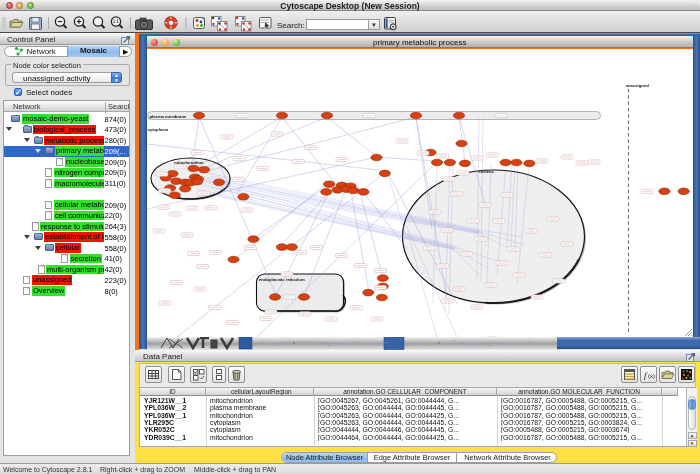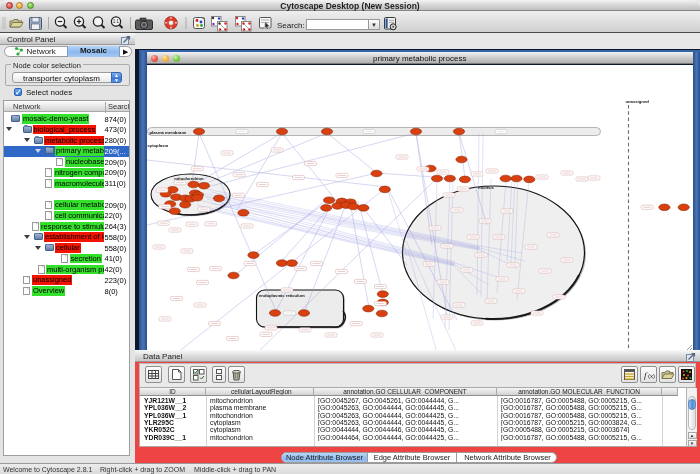--- a/index.html
+++ b/index.html
@@ -57,35 +57,35 @@
 .lgreen { background:#35e02c; }
 .lred { background:#f21300; }
 .arr { position:absolute; top:3px; width:0; height:0; border-left:3.2px solid transparent; border-right:3.2px solid transparent; border-top:4.5px solid #3c3c3c; }
 .fold { position:absolute; top:1.5px; width:9px; height:7px; background:linear-gradient(#9db4d2,#6380a8); border:0.5px solid #44608a; border-radius:1px; }
 .fold:before { content:""; position:absolute; left:0px; top:-1.5px; width:4px; height:1.5px; background:#6380a8; border-radius:1px 1px 0 0;}
 .file { position:absolute; top:1px; width:7px; height:8.5px; background:#fff; border:0.5px solid #9a9a9a; }
 .file:before { content:""; position:absolute; right:0; top:0; border-left:2.5px solid #d3d3d3; border-bottom:2.5px solid transparent; }
 .selrow { background:#3068c8; }
 
 
-#desktop { left:135px; top:33px; width:565px; height:317px; background:#0f172a; overflow:hidden;margin-top:16px;}
+#desktop { left:135px; top:33px; width:565px; height:317px; background:#f97316; overflow:hidden;}
 #behind { position:absolute; left:4px; top:303px; width:561px; height:14px; background:linear-gradient(#ffffff,#9f9f9f 55%,#e8e8e8); }
 #frame { position:absolute; left:4px; top:0.5px; width:561px; height:315px; }
 #frame .bL { position:absolute; left:0; top:0; width:7.5px; height:315px; background:linear-gradient(90deg,#27508f,#4a74b4 50%,#27508f); }
 #frame .bR { position:absolute; right:0; top:0; width:7px; height:315px; background:linear-gradient(90deg,#27508f,#4a74b4 50%,#27508f); }
 #frame .bT { position:absolute; left:0; top:0; width:561px; height:2.5px; background:#3465a8; }
 #frame .bB { position:absolute; left:418px; top:303.5px; width:143px; height:11.5px; background:linear-gradient(#8ba6cc,#3c68ac 30%,#3c68ac 75%,#25487e); }
 #ftitle { position:absolute; left:7.5px; top:2.5px; width:546.5px; height:12px;
   background:linear-gradient(#f2f2f2,#cacaca 55%,#b0b0b0); border-bottom:1px solid #7c7c7c;}
 #ftitle .title { width:100%; text-align:center; font-size:8px; color:#111; top:1.5px; position:absolute;}
 .flight { width:7px; height:7px; border-radius:50%; top:2.5px; position:absolute; }
 #canvas { position:absolute; left:7.5px; top:15px; width:546.5px; height:288.5px; background:#fff; }
 
 
-#dpanel { left:135px; top:350px; width:565px; height:113px; background:#ef4444; }
+#dpanel { left:135px; top:350px; width:565px; height:113px; background:#fde047; }
 #dphead { position:absolute; left:0; top:0; width:565px; height:12px;
   background:linear-gradient(#fafafa,#d8d8d8 60%,#c6c6c6); border-bottom:1px solid #9a9a9a;}
 #dphead span { font-size:8px; color:#222; position:absolute; left:8px; top:1.5px;}
 #dtool { position:absolute; left:4px; top:13px; width:557px; height:24px; background:#e9e9e9; border:1px solid #bbb; border-bottom:none;}
 .dbtn { position:absolute; top:2px; width:17px; height:17px; background:linear-gradient(#fdfdfd,#e3e3e3); border:1px solid #8f8f8f; border-radius:2px;}
 #dtable { position:absolute; left:4px; top:37px; width:557px; height:60px; background:#fff; border:1px solid #aaa; }
 .dhead { position:absolute; top:0; height:8px; background:linear-gradient(#f5f5f5,#dfdfdf 65%,#d2d2d2); border-right:1px solid #a8a8a8; border-bottom:1px solid #8f8f8f; font-size:6.5px; color:#222; text-align:center; line-height:8px; overflow:hidden;}
 .drow { position:absolute; height:7.3px; font-size:6.8px; color:#111; white-space:nowrap; }
 .dcell { position:absolute; top:0; overflow:hidden; height:7.3px; line-height:7.5px;}
 #dtabs { position:absolute; left:146px; top:102px; height:11px; border:1px solid #9c9c9c; border-radius:6px; background:#fdfdfd; overflow:hidden; width:276px;}
@@ -240,21 +240,21 @@
         <circle cx="7.5" cy="4" r="1.6" fill="#2fae3c"></circle>
         <circle cx="4" cy="8" r="1.6" fill="#2fae3c"></circle>
         <line x1="2.5" y1="2.5" x2="7.5" y2="4" stroke="#2fae3c" stroke-width="0.7"></line>
         <line x1="7.5" y1="4" x2="4" y2="8" stroke="#2fae3c" stroke-width="0.7"></line>
       </svg> Network</div>
   <div id="tab-mosaic" class="abs" style="left:67px;top:13px;">Mosaic</div>
   <div id="tab-arrow" class="abs" style="left:123px;top:15px;">▶</div>
   <div id="grpbox"></div>
   <div id="grplbl">Node color selection</div>
   <div id="combo">
-      <span>transporter cytoplasm</span>
+      <span>unassigned activity</span>
       <div id="combobtn">▲<br>▼</div>
     </div>
   <div id="chk">✓</div>
     <div id="chklbl">Select nodes</div>
   <div id="tree">
     <div id="treehead">
         <span class="c1">Network</span>
         <span class="c2">Search</span>
       </div>
     <div class="trow" style="top:12.70px">

